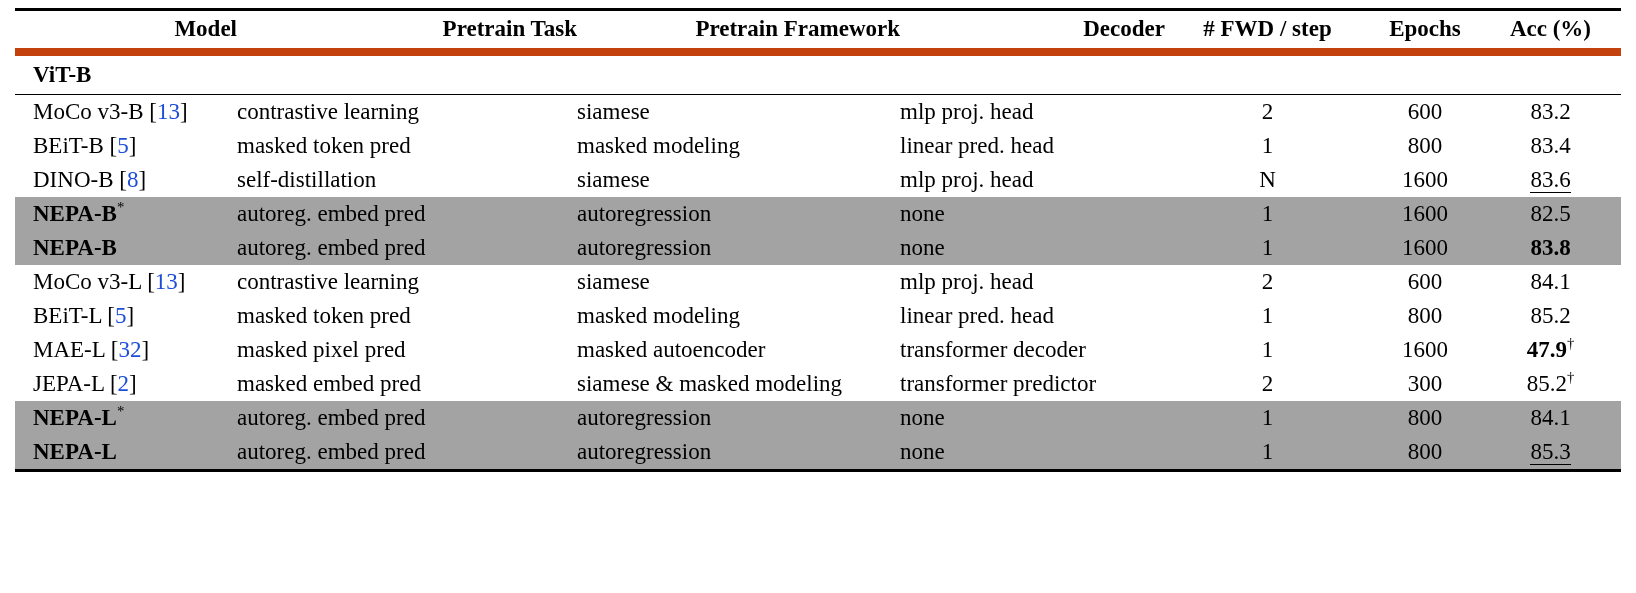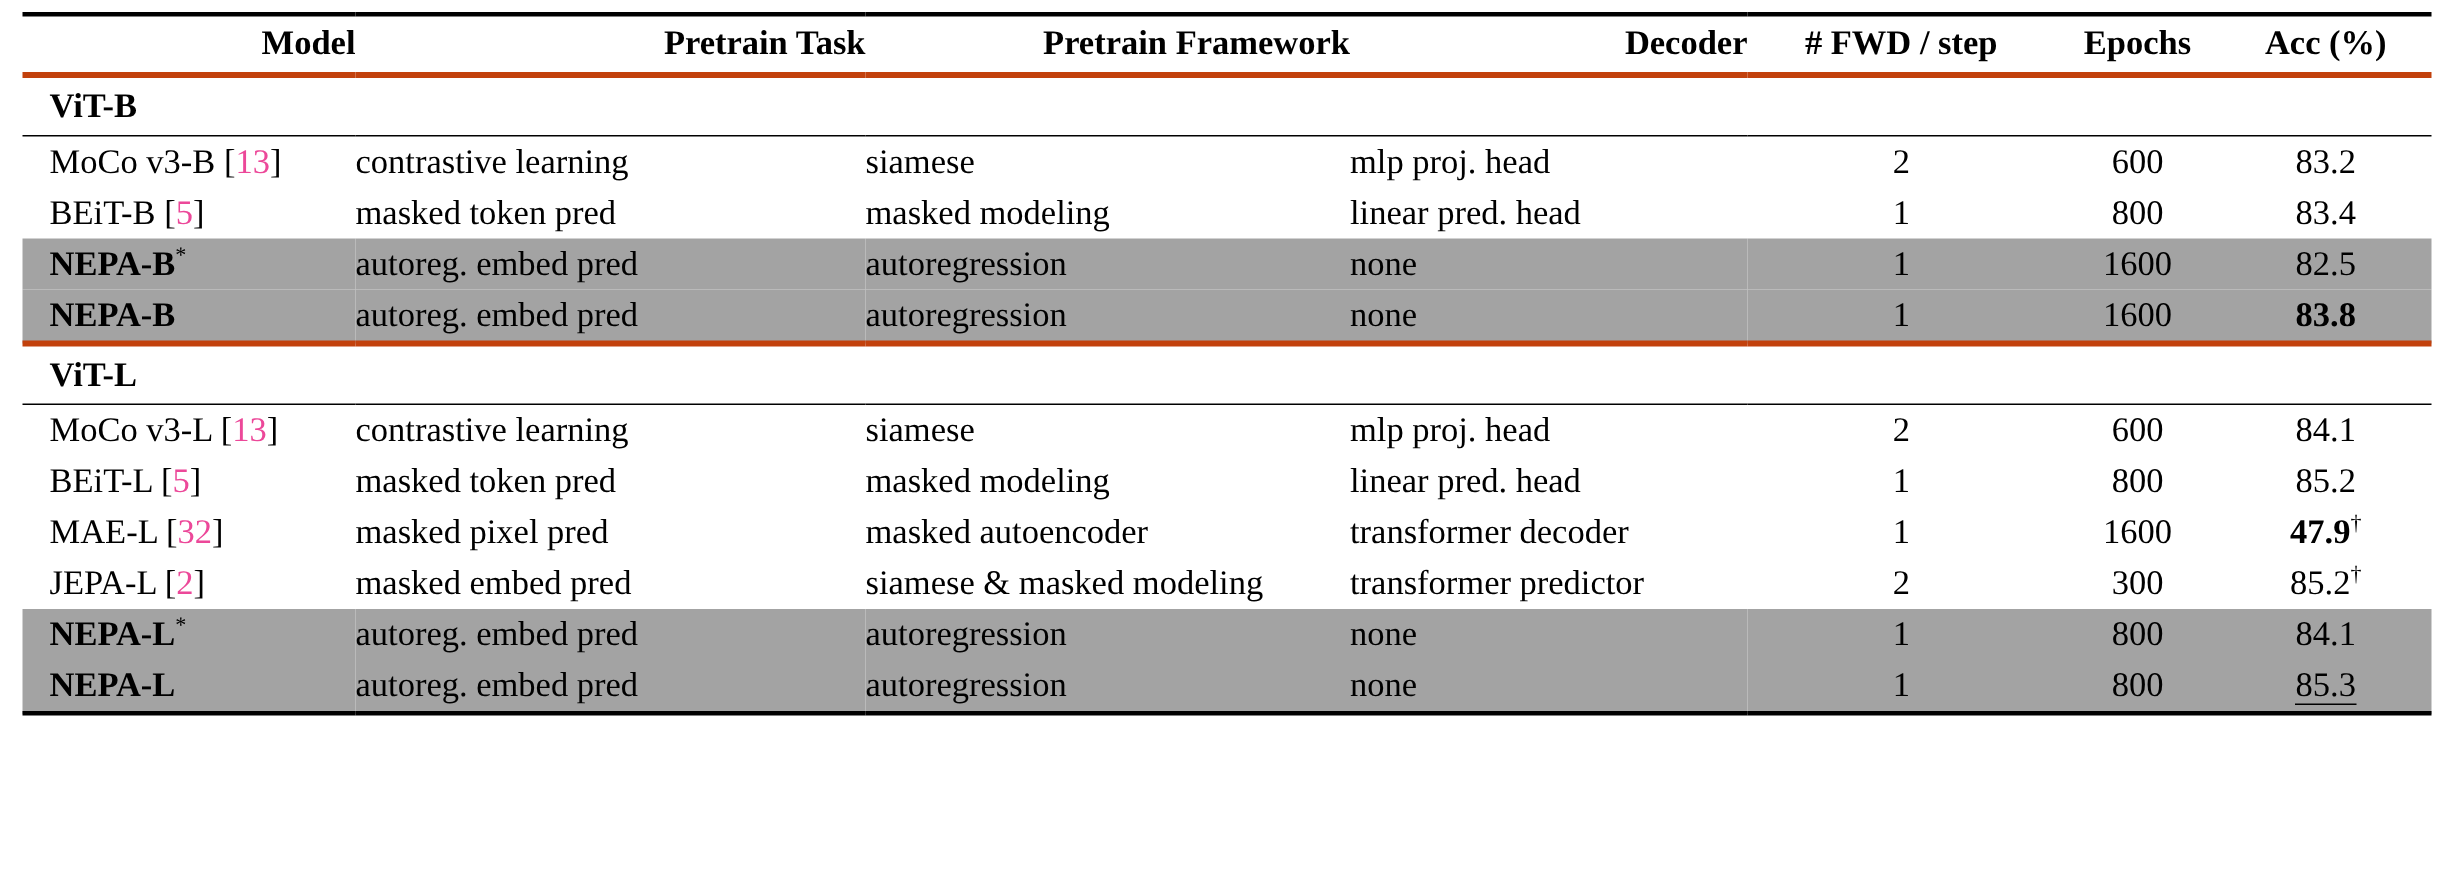--- a/index.html
+++ b/index.html
@@ -38,21 +38,21 @@
   th {
     font-weight: bold;
     text-align: right;
     padding: 5px 0 6px 0;
     white-space: nowrap;
   }
   th:first-child { padding-left: 18px; }
   th.center { text-align: center; }
 
   tr.section-row {
-    border-top: 4px solid #c2410c;
+    border-top: 8px solid #c2410c;
     border-bottom: 1.5px solid #000;
     font-family: Liberation Serif, serif;
   }
   tr.section-row td {
     font-weight: bold;
     padding: 6px 0 6px 18px;
   }
 
   td {
     padding: 4px 0;
@@ -64,21 +64,21 @@
 
   tr.highlight { background: #a3a3a3; }
 
   .bold { font-weight: bold; }
   .underline {
     display: inline-block;
     border-bottom: 1.5px solid #000;
     padding-bottom: 1px;
     line-height: 1.0;
   }
-  .cite { color: #ec4899; cursor: pointer; }
+  .cite { color: #1d4ed8; cursor: pointer; }
   sup {
     font-size: 64%;
     vertical-align: super;
     line-height: 0;
   }
 </style>
 </head>
 <body>
 
 <div class="page">
@@ -118,40 +118,46 @@
         </tr>
         <tr class="data-row">
           <td><span>BEiT-B</span> [<span class="cite">5</span>]</td>
           <td>masked token pred</td>
           <td>masked modeling</td>
           <td>linear pred. head</td>
           <td class="center">1</td>
           <td class="center">800</td>
           <td class="center"><span>83.4</span></td>
         </tr>
+        <tr class="data-row">
+          <td><span>DINO-B</span> [<span class="cite">8</span>]</td>
+          <td>self-distillation</td>
+          <td>siamese</td>
+          <td>mlp proj. head</td>
+          <td class="center">N</td>
+          <td class="center">1600</td>
+          <td class="center"><span class="underline">83.6</span></td>
+        </tr>
         <tr class="data-row highlight">
           <td><span class="bold">NEPA-B</span><sup>*</sup></td>
           <td>autoreg. embed pred</td>
           <td>autoregression</td>
           <td>none</td>
           <td class="center">1</td>
           <td class="center">1600</td>
           <td class="center"><span>82.5</span></td>
         </tr>
         <tr class="data-row highlight">
           <td><span class="bold">NEPA-B</span></td>
           <td>autoreg. embed pred</td>
           <td>autoregression</td>
           <td>none</td>
           <td class="center">1</td>
           <td class="center">1600</td>
           <td class="center"><span class="bold ">83.8</span></td>
-        </tr>
-        <tr class="section-row">
-          <td colspan="7">ViT-L</td>
         </tr>
         <tr class="data-row">
           <td><span>MoCo v3-L</span> [<span class="cite">13</span>]</td>
           <td>contrastive learning</td>
           <td>siamese</td>
           <td>mlp proj. head</td>
           <td class="center">2</td>
           <td class="center">600</td>
           <td class="center"><span>84.1</span></td>
         </tr>

